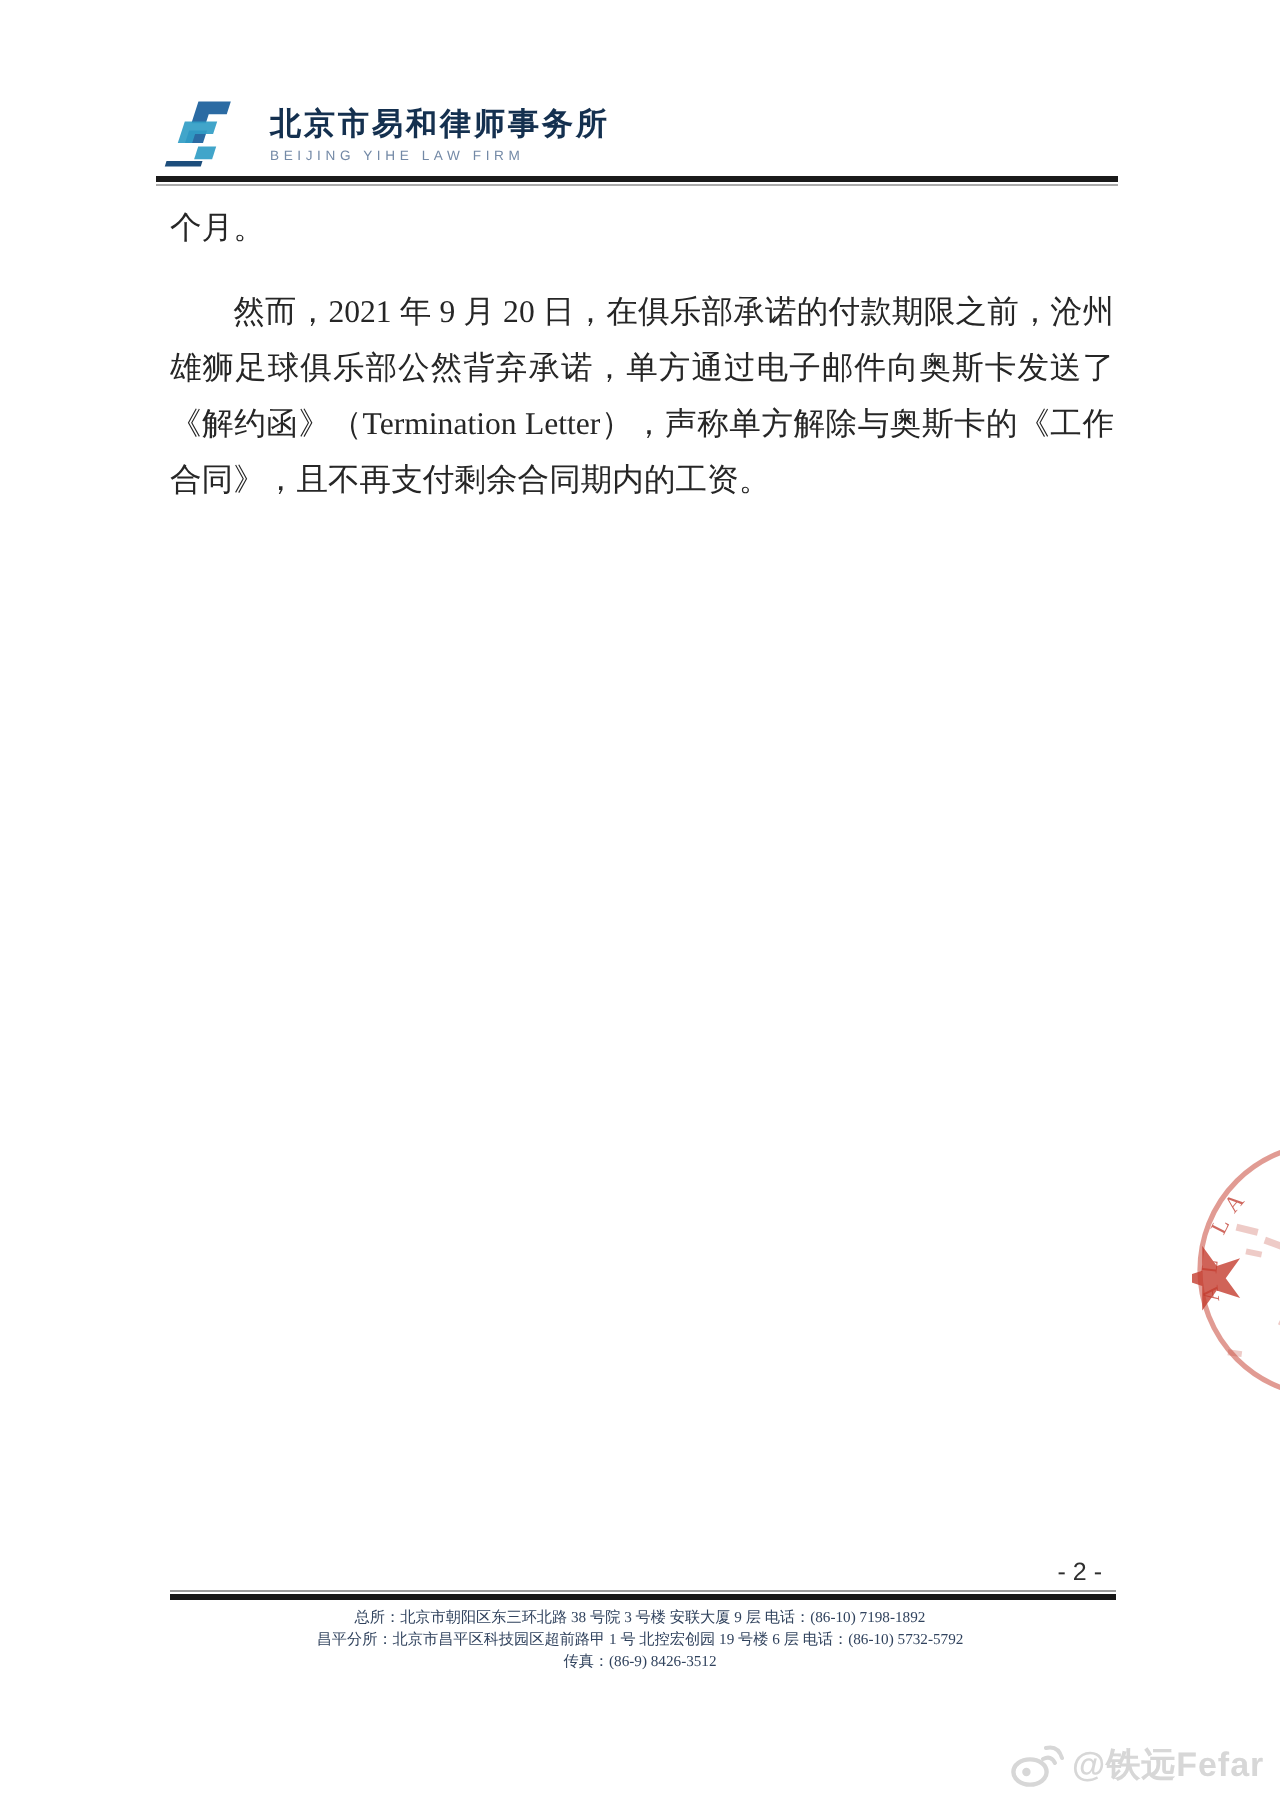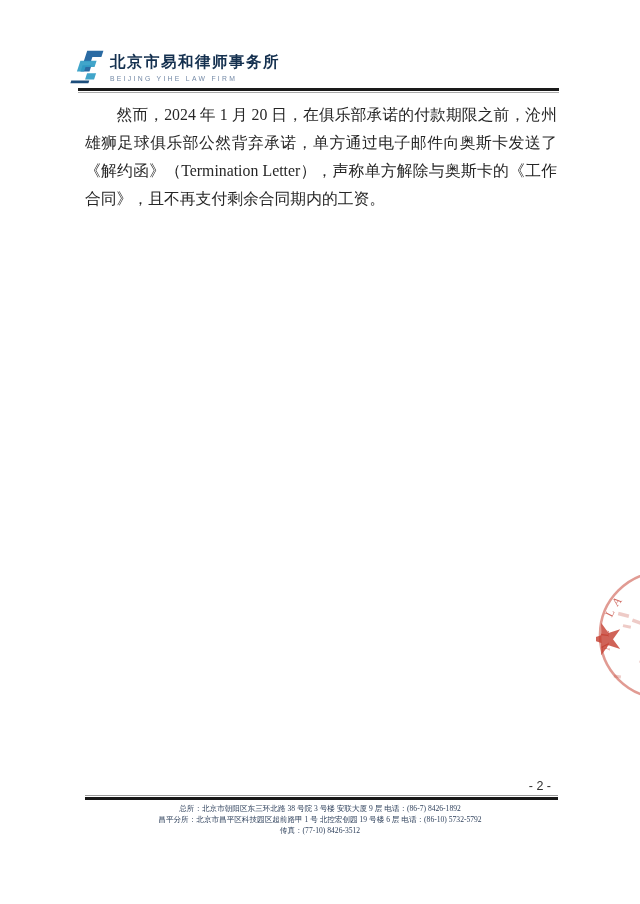--- a/index.html
+++ b/index.html
@@ -2,21 +2,21 @@
 <html><head>
 <meta charset="utf-8">
 <style>
   html,body { margin:0; padding:0; background:#e8e8e8; }
   .page {
     position:relative; width:640px; height:904px; background:#ffffff;
     overflow:hidden; font-family:"Liberation Serif", serif;
   }
 
   
-  .logo { position:absolute; left:68px; top:48px; display:flex; align-items:center; gap:6px; }
+  .logo { position:absolute; left:80px; top:48px; display:flex; align-items:center; gap:19px; }
   .logo-icon { width:36px; height:38px; flex:0 0 auto; }
   .logo-text { display:flex; flex-direction:column; }
   .logo-cn {
     font-family:"Liberation Sans", sans-serif; font-weight:bold;
     font-size:15.5px; letter-spacing:1.5px; color:#14304f; white-space:nowrap;
   }
   .logo-en {
     font-family:"Liberation Sans", sans-serif; font-size:6.8px;
     letter-spacing:2.3px; color:#7389a6; margin-top:2px; white-space:nowrap;
   }
@@ -76,21 +76,22 @@
       <span class="logo-en">BEIJING YIHE LAW FIRM</span>
     </div>
   </div>
 
   <div class="header-rule">
     <div class="dark"></div>
       <div class="lite"></div>
   </div>
 
   <div class="body-text">
-    <p class="indent">然而，2024 年 1 月 20 日，在俱乐部承诺的付款期限之前，沧州雄狮足球俱乐部公然背弃承诺，单方通过电子邮件向奥斯卡发送了《解约函》（Termination Letter），声称单方解除与奥斯卡的《工作合同》，且不再支付剩余合同期内的工资。</p>
+    <p>个月。</p>
+    <p class="indent">然而，2021 年 9 月 20 日，在俱乐部承诺的付款期限之前，沧州雄狮足球俱乐部公然背弃承诺，单方通过电子邮件向奥斯卡发送了《解约函》（Termination Letter），声称单方解除与奥斯卡的《工作合同》，且不再支付剩余合同期内的工资。</p>
   </div>
 
   <svg class="seal" viewBox="0 0 144 144">
     <circle cx="67" cy="70" r="63" fill="none" stroke="rgba(201,72,58,0.55)" stroke-width="2.6"></circle>
     <defs>
       <path id="sealArc" d="M 16,92 A 54,54 0 0 1 120,53" fill="none"></path>
     </defs>
     <text font-family="Liberation Serif, serif" font-size="11.5" letter-spacing="5" fill="rgba(193,62,50,0.78)">
       <textPath href="#sealArc" xlink:href="#sealArc" startOffset="4%">AL LA</textPath>
     </text>
@@ -109,19 +110,28 @@
   </svg>
 
   <div class="pagenum">- 2 -</div>
 
   <div class="footer-rule">
     <div class="lite"></div>
       <div class="dark"></div>
   </div>
 
   <div class="footer-text">
-    <div>总所：北京市朝阳区东三环北路 38 号院 3 号楼 安联大厦 9 层  电话：(86-7) 8426-1892</div>
+    <div>总所：北京市朝阳区东三环北路 38 号院 3 号楼 安联大厦 9 层  电话：(86-10) 7198-1892</div>
     <div>昌平分所：北京市昌平区科技园区超前路甲 1 号  北控宏创园 19 号楼 6 层  电话：(86-10) 5732-5792</div>
-    <div>传真：(77-10) 8426-3512</div>
+    <div>传真：(86-9) 8426-3512</div>
   </div>
 
+  <div class="watermark">
+    <svg width="27" height="22" viewBox="0 0 27 22">
+      <ellipse cx="10" cy="14" rx="8.3" ry="6.3" fill="none" stroke="#d7d7d7" stroke-width="2.2"></ellipse>
+      <circle cx="8.2" cy="14" r="2.1" fill="#d7d7d7"></circle>
+      <path d="M16.5 7.5 Q20.5 5.5 22.5 9.5" fill="none" stroke="#d7d7d7" stroke-width="2" stroke-linecap="round"></path>
+      <path d="M18 2 Q24 0.5 26 7" fill="none" stroke="#d7d7d7" stroke-width="2" stroke-linecap="round"></path>
+    </svg>
+    <span>@铁远Fefar</span>
+  </div>
 
 </div>
 
 </body></html>

